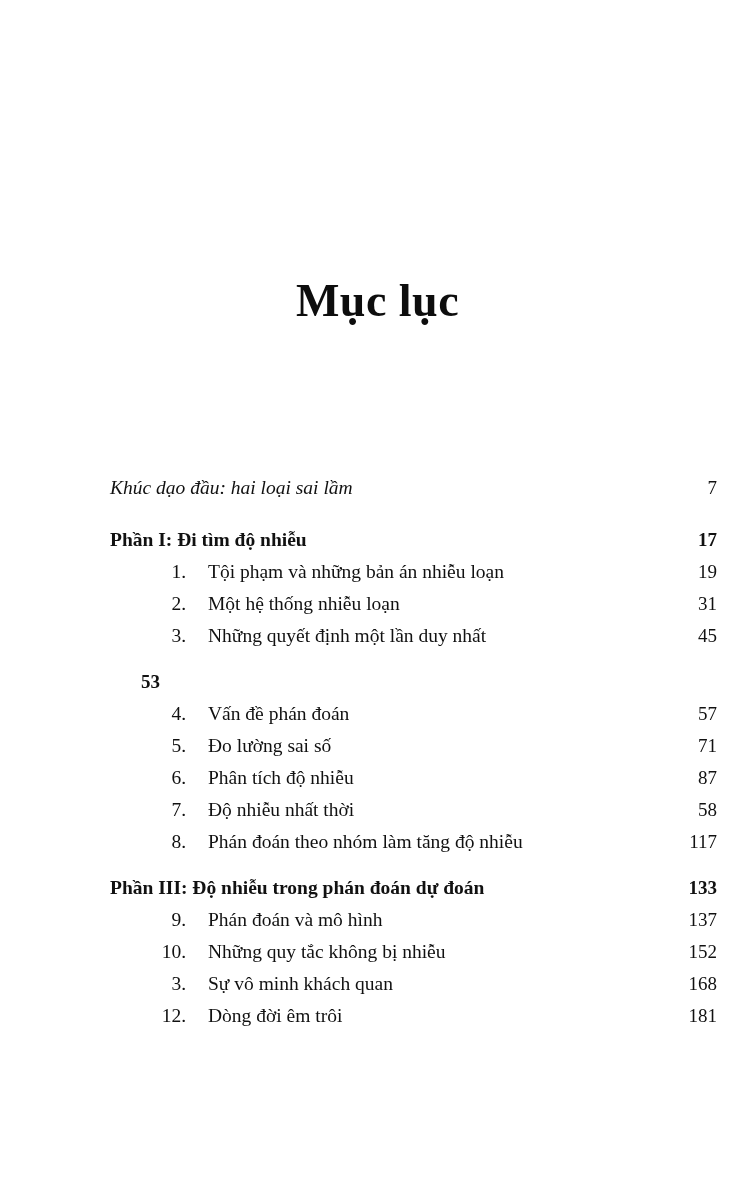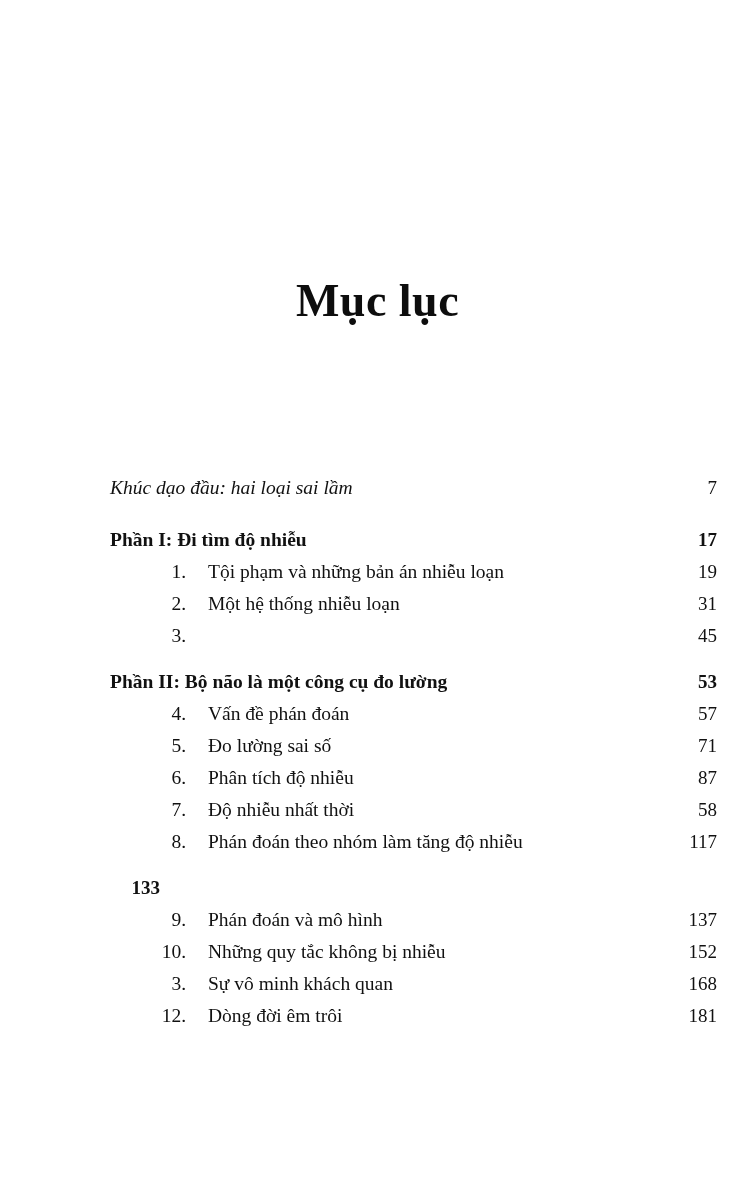--- a/index.html
+++ b/index.html
@@ -123,26 +123,26 @@
     <div class="row chapter">
       <span class="left">
         <span class="num">2.</span>
         <span class="label">Một hệ thống nhiễu loạn</span>
       </span>
       <span class="page-num">31</span>
     </div>
     <div class="row chapter">
       <span class="left">
         <span class="num">3.</span>
+        <span class="label">Những quyết định một lần duy nhất</span>
       </span>
       <span class="page-num">45</span>
     </div>
 
     <div class="row part">
-      <span class="left">Phần II: Bộ não là một công cụ đo lường</span>
       <span class="page-num">53</span>
     </div>
     <div class="row chapter">
       <span class="left">
         <span class="num">4.</span>
         <span class="label">Vấn đề phán đoán</span>
       </span>
       <span class="page-num">57</span>
     </div>
     <div class="row chapter">
@@ -168,20 +168,21 @@
     </div>
     <div class="row chapter">
       <span class="left">
         <span class="num">8.</span>
         <span class="label">Phán đoán theo nhóm làm tăng độ nhiễu</span>
       </span>
       <span class="page-num">117</span>
     </div>
 
     <div class="row part">
+      <span class="left">Phần III: Độ nhiễu trong phán đoán dự đoán</span>
       <span class="page-num">133</span>
     </div>
     <div class="row chapter">
       <span class="left">
         <span class="num">9.</span>
         <span class="label">Phán đoán và mô hình</span>
       </span>
       <span class="page-num">137</span>
     </div>
     <div class="row chapter">

